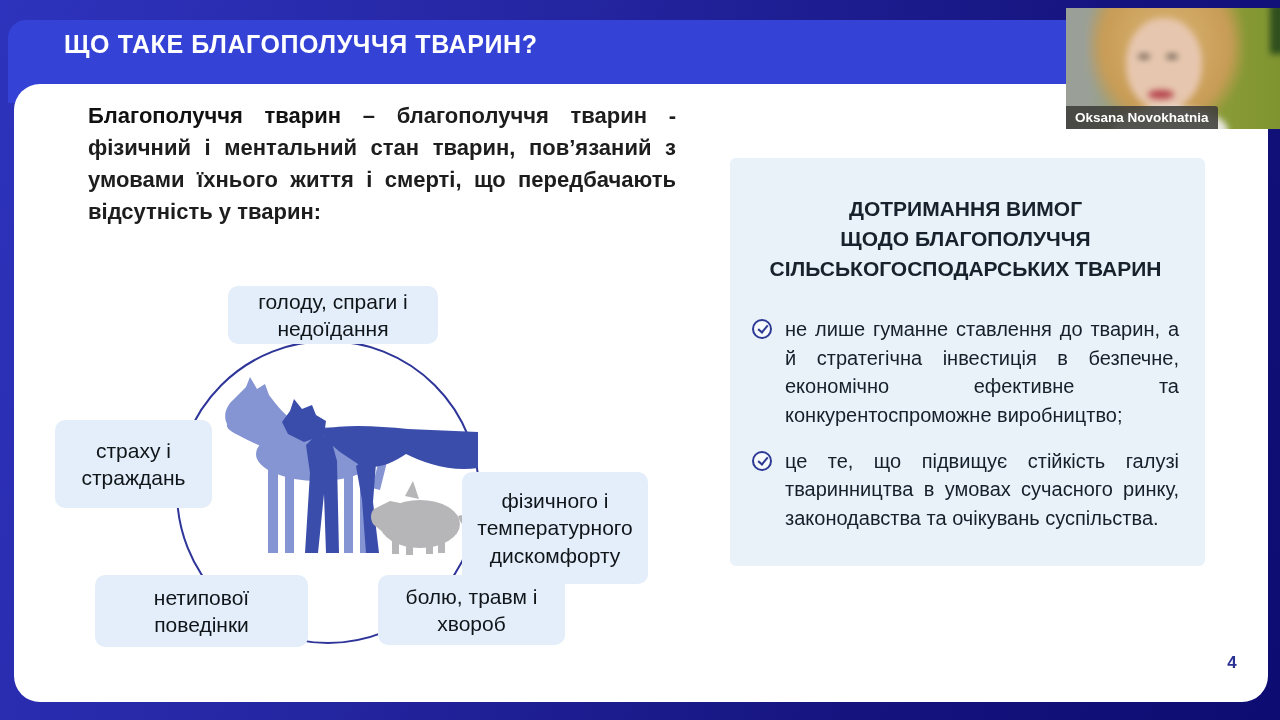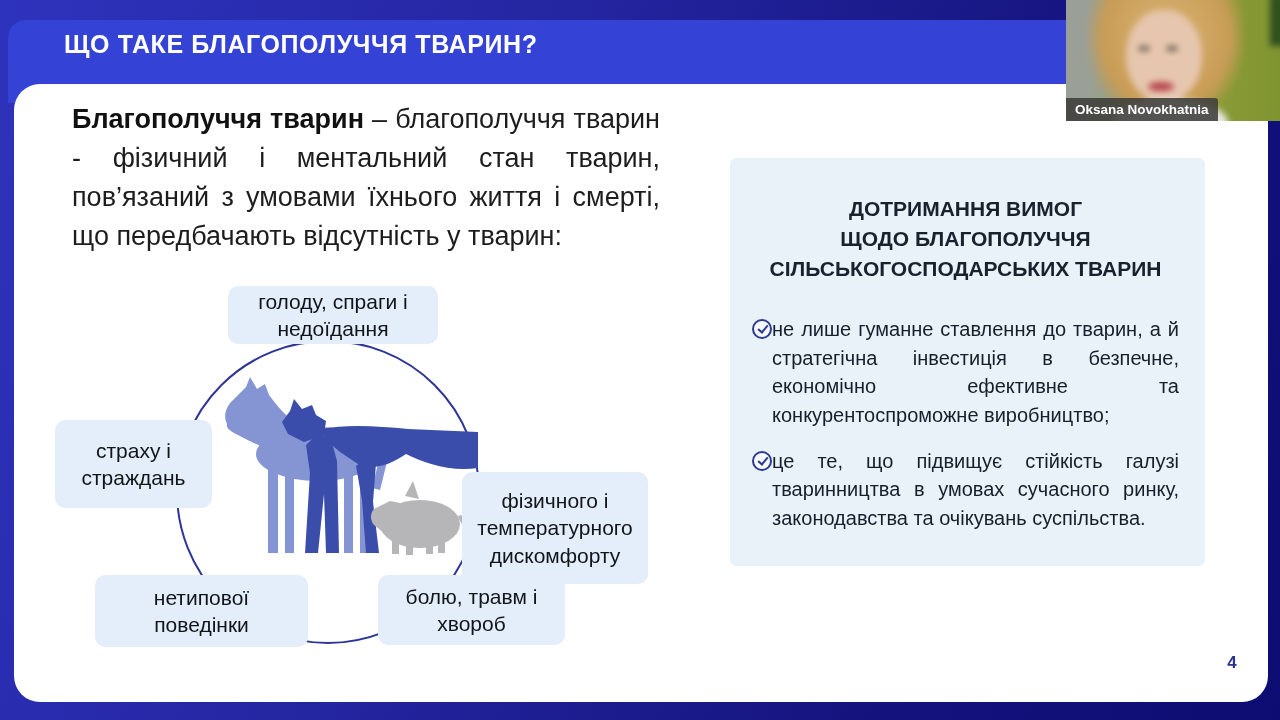--- a/index.html
+++ b/index.html
@@ -17,22 +17,22 @@
   .header-title{
     color:#ffffff;font-size:25px;font-weight:bold;letter-spacing:.6px;
   }
   
   .card{
     position:absolute;left:14px;top:84px;width:1254px;height:618px;
     background:#ffffff;border-radius:26px;
   }
   
   .definition{
-    position:absolute;left:72px;top:100px;width:588px;
-    font-size:27px;line-height:1.45;color:#1d1d1d;text-align:justify;
+    position:absolute;left:88px;top:100px;width:588px;
+    font-size:22px;line-height:1.45;color:#1d1d1d;text-align:justify;font-weight:bold;
   }
   .definition b{color:#111;}
   
   .diagram-svg{position:absolute;left:168px;top:332px;width:320px;height:320px;}
   .diagram-label{
     position:absolute;background:#e4eefa;border-radius:10px;
     display:flex;align-items:center;justify-content:center;text-align:center;
     font-size:21px;line-height:1.3;color:#10151a;padding:6px 10px;box-sizing:border-box;
   }
   .lbl-top{left:228px;top:286px;width:210px;height:58px;}
@@ -43,41 +43,41 @@
   
   .panel{
     position:absolute;left:730px;top:158px;width:475px;height:408px;
     background:#e9f1f9;border-radius:6px;box-sizing:border-box;
     padding:36px 26px 0 22px;
   }
   .panel-heading{
     text-align:center;font-weight:bold;font-size:21px;line-height:1.42;color:#18222c;
     margin-bottom:32px;
   }
-  .bullet-row{display:flex;margin-bottom:18px;}
+  .bullet-row{display:flex;gap:13px;margin-bottom:18px;}
   .check-icon{
     flex:none;width:20px;height:20px;border:2px solid #2c3a94;border-radius:50%;
     box-sizing:border-box;position:relative;margin-top:4px;background:#f6fafd;
   }
   .check-icon::after{
     content:"";position:absolute;left:4px;top:4px;width:8px;height:4px;
     border-left:2.5px solid #2c3a94;border-bottom:2.5px solid #2c3a94;
     transform:rotate(-50deg);
   }
   .bullet-text{
     font-size:20px;line-height:1.42;color:#16202a;text-align:justify;
   }
   
   .page-number{
     position:absolute;left:1210px;top:653px;width:44px;text-align:center;
     color:#2b3193;font-weight:bold;font-size:17px;
   }
   
   .webcam{
-    position:absolute;left:1066px;top:0;width:214px;height:121px;
+    position:absolute;left:1066px;top:8px;width:214px;height:121px;
     overflow:hidden;z-index:5;background:#8f9d3e;
   }
   .cam-layers{position:absolute;left:-6px;top:-6px;width:226px;height:133px;filter:blur(3px);}
   .cam-base{position:absolute;inset:0;background:linear-gradient(90deg,#9aa097 0%,#9aa097 13%,#90a03c 52%,#7e932f 100%);}
   .cam-plant{position:absolute;right:0;top:0;width:16px;height:52px;background:#2f4f1d;}
   .cam-hair{position:absolute;left:28px;top:-10px;width:156px;height:140px;
     background:radial-gradient(ellipse at 50% 38%,#d9b474 0%,#c89c56 58%,rgba(200,156,86,0) 74%);}
   .cam-face{position:absolute;left:66px;top:16px;width:76px;height:92px;border-radius:48%;background:#e6c6ae;}
   .cam-eye{position:absolute;width:12px;height:5px;border-radius:50%;background:#5d5348;top:52px;}
   .cam-eye.l{left:78px;} .cam-eye.r{left:106px;}

